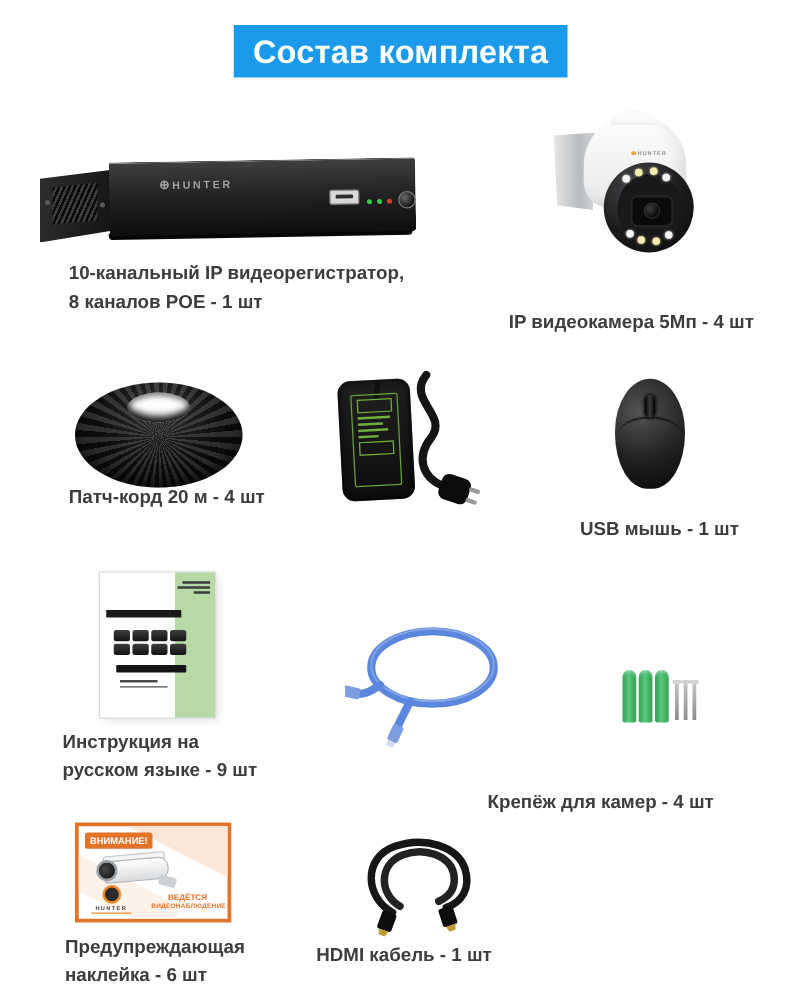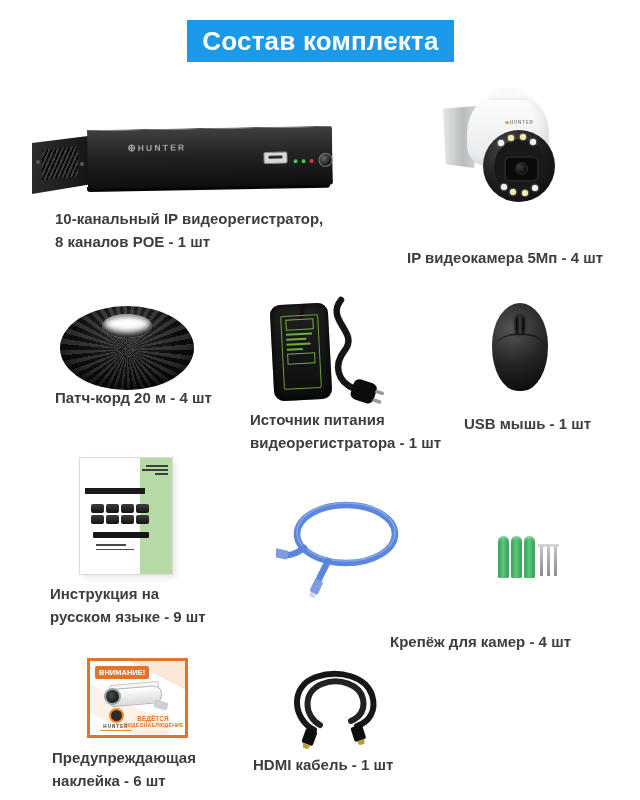--- a/index.html
+++ b/index.html
@@ -134,22 +134,22 @@
   .anchor{position:absolute;top:0;width:11px;height:42px;border-radius:6px 6px 2px 2px;
           background:linear-gradient(90deg,#2f9b50,#5bc97f 45%,#2f9b50);
           box-shadow:inset 0 2px 2px rgba(255,255,255,0.3);}
   .anchor.a1{left:0;} .anchor.a2{left:13px;} .anchor.a3{left:26px;}
   .screw{position:absolute;top:8px;width:2.5px;height:32px;
          background:linear-gradient(180deg,#c8c8c8,#8d8d8d);}
   .screw.s1{left:42px;} .screw.s2{left:49px;} .screw.s3{left:56px;}
   .screw-head{position:absolute;left:-2px;top:0;width:6.5px;height:2.5px;background:#d2d2d2;border-radius:1px;}
 
   
-  .sticker{position:absolute;left:60px;top:658px;width:101px;height:80px;background:#fff;
-           border:3px solid #e4732a;box-sizing:border-box;overflow:hidden;margin-left:27px;}
+  .sticker{position:absolute;left:60px;top:658px;width:125px;height:80px;background:#fff;
+           border:3px solid #e4732a;box-sizing:border-box;overflow:hidden;}
   .stk-deco1{position:absolute;left:18px;top:-18px;width:130px;height:38px;background:#fbe7d8;transform:rotate(27deg);}
   .stk-deco2{position:absolute;left:-28px;top:38px;width:110px;height:26px;background:#fdf1e8;transform:rotate(27deg);}
   .stk-attn{position:absolute;left:5px;top:5px;background:#e4732a;color:#fff;font-size:7.5px;
             font-weight:700;padding:2px 4px;border-radius:2px;}
   .stk-cam{position:absolute;left:14px;top:22px;width:64px;height:30px;}
   .stk-cam-hood{position:absolute;left:5px;top:0;width:48px;height:6px;background:#f5f6f7;
                 border:1px solid #c6c9cb;border-radius:3px;transform:rotate(-5deg);}
   .stk-cam-body{position:absolute;left:6px;top:4px;width:50px;height:16px;
                 background:linear-gradient(180deg,#ffffff,#d9dbdd);border:1px solid #b5b8ba;
                 border-radius:3px 8px 8px 3px;transform:rotate(-5deg);}
@@ -253,24 +253,20 @@
     </div>
     <svg class="psu-cord" width="70" height="112" viewBox="0 0 70 112">
       <path d="M16,8 C0,28 34,40 20,58 C8,73 12,90 30,97" fill="none" stroke="#151515" stroke-width="6.5" stroke-linecap="round"></path>
       <g transform="translate(30,97) rotate(18)">
         <rect x="-3" y="-11" width="24" height="21" rx="6" fill="#0c0c0c"></rect>
         <rect x="20" y="-6" width="9" height="3.5" rx="1.5" fill="#9a9a9a"></rect>
         <rect x="20" y="3" width="9" height="3.5" rx="1.5" fill="#9a9a9a"></rect>
       </g>
     </svg>
   </div>
-  <div class="lbl lbl-psu">
-    <div>Источник питания</div>
-    <div>видеорегистратора - 1 шт</div>
-  </div>
 
   <div class="mouse">
     <div class="mouse-body"></div>
     <div class="mouse-seam"></div>
     <div class="mouse-wheel"></div>
   </div>
   <div class="lbl lbl-mouse center">
     <div>USB мышь - 1 шт</div>
   </div>
 

